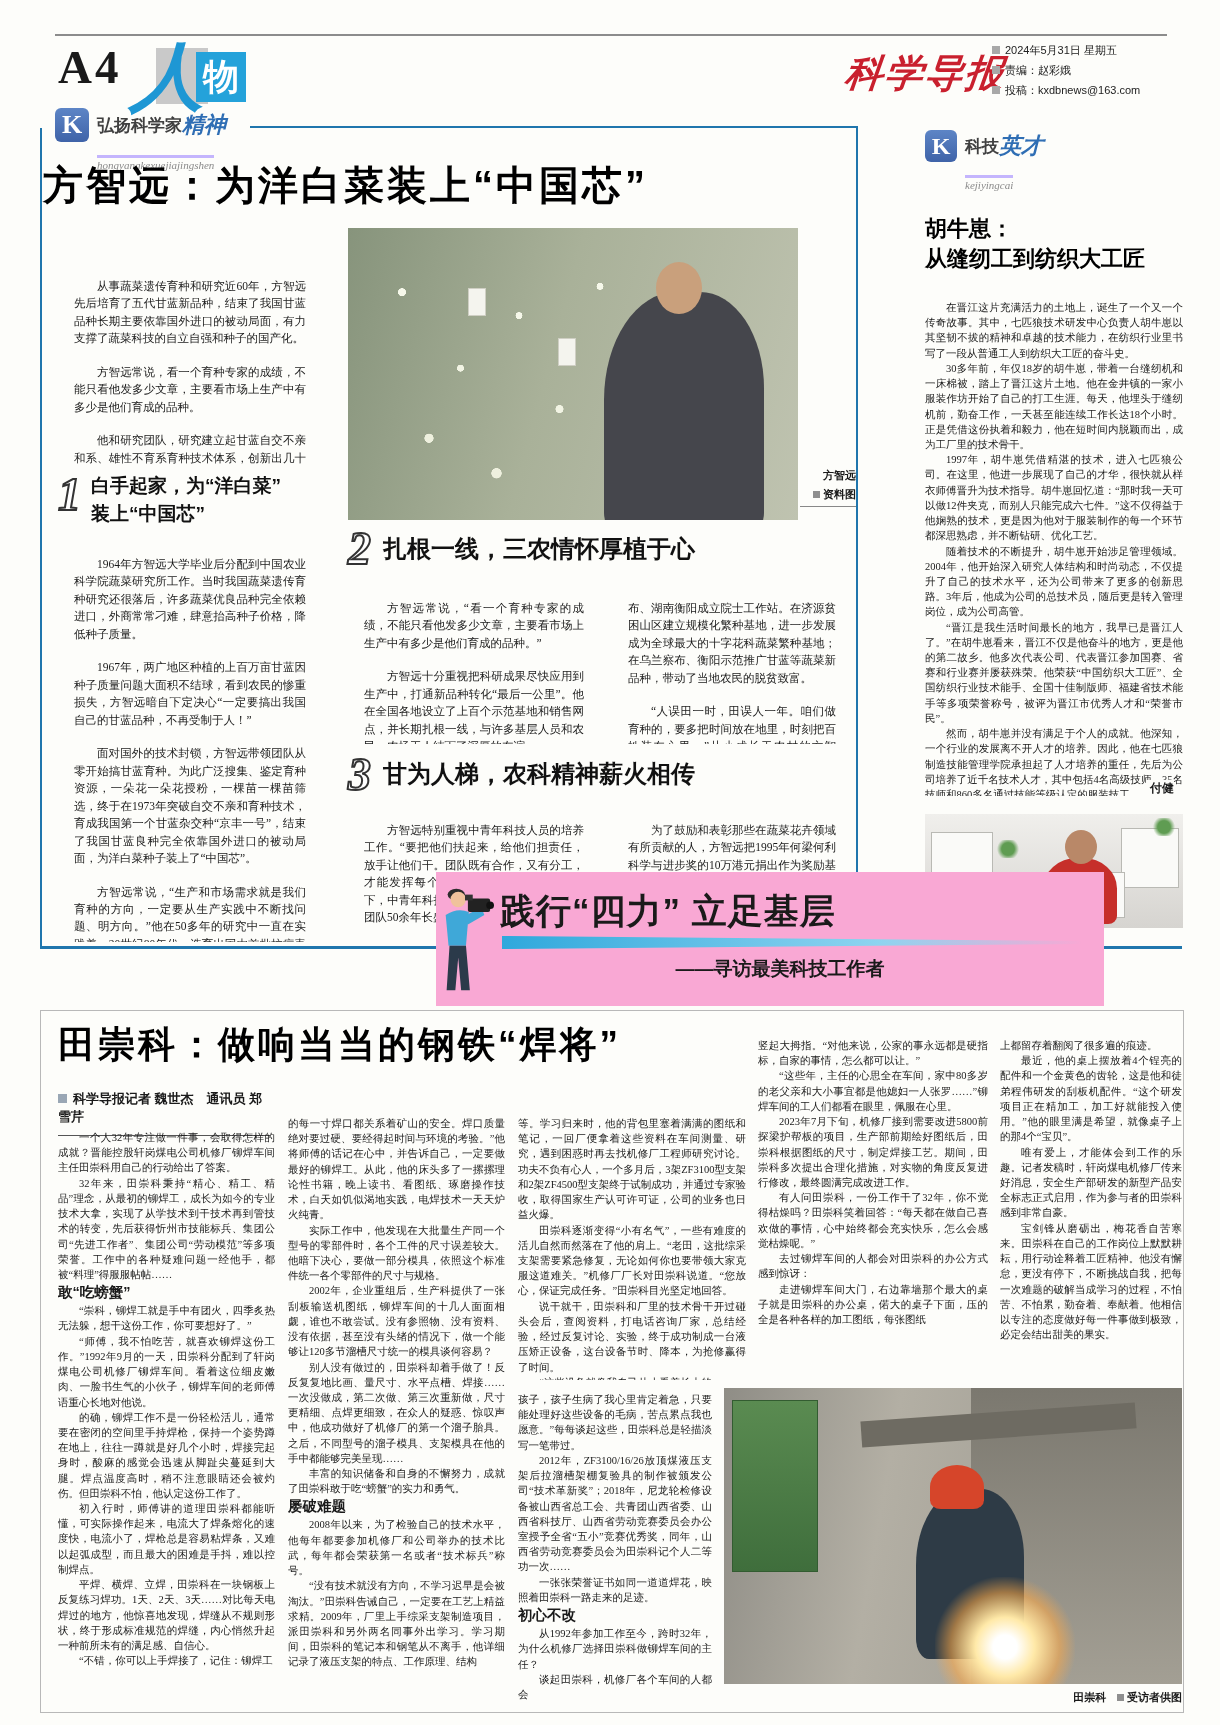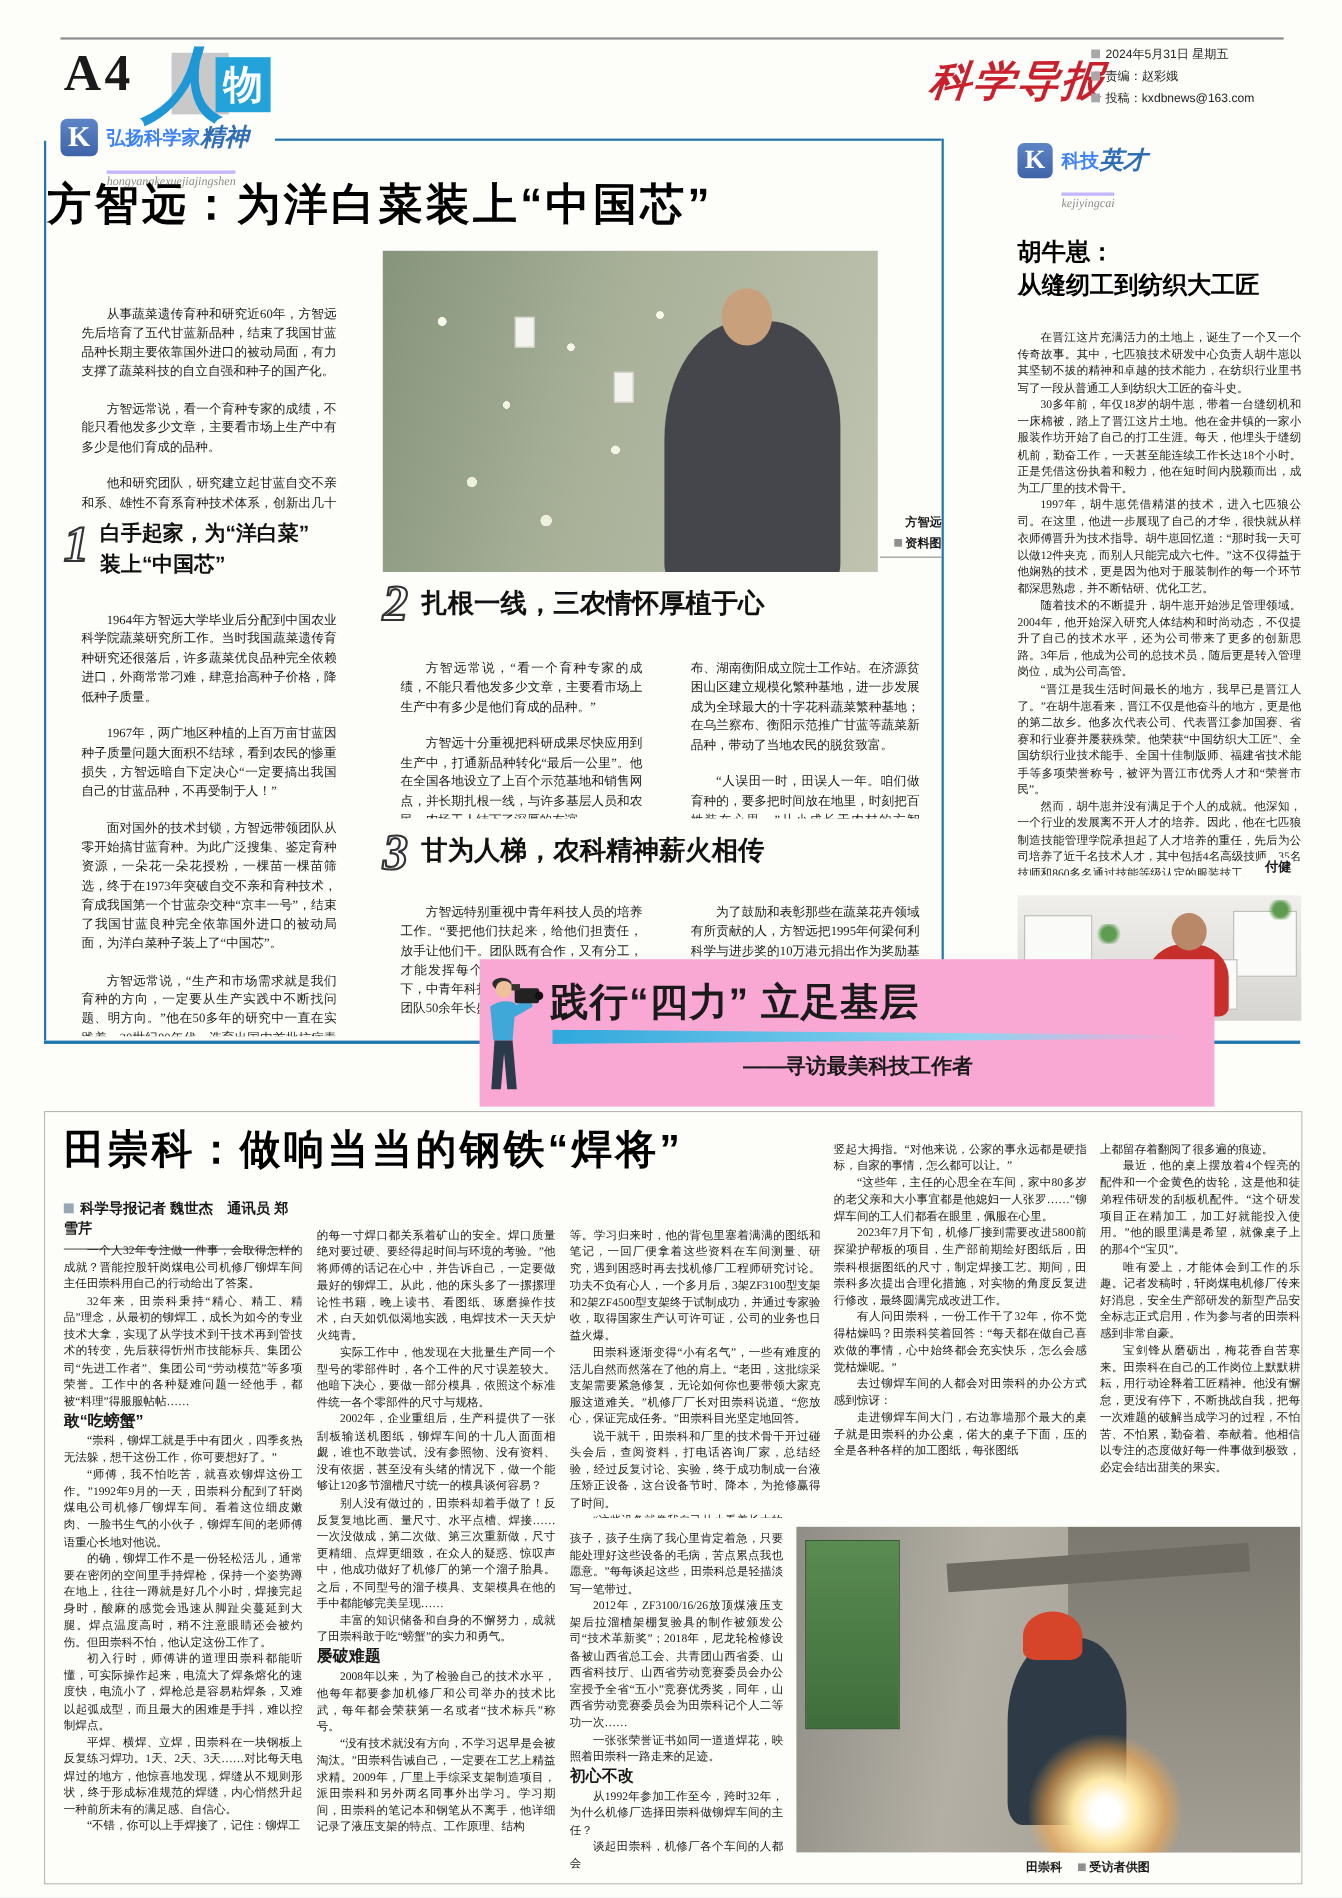--- a/index.html
+++ b/index.html
@@ -16,21 +16,21 @@
   .renwu .wu{color:#fff;font-size:36px;font-weight:bold;}
   .masthead{left:845px;top:48px;font-size:38px;font-weight:900;font-style:italic;color:#c9202e;letter-spacing:2px;transform:skewX(-6deg);}
   .pubinfo{left:992px;top:40px;width:210px;font-family:"Liberation Sans",sans-serif;font-size:11px;line-height:20px;color:#222;}
   .pubinfo .sq{display:inline-block;width:8px;height:8px;background:#a8a8a8;margin-right:5px;}
   
   .blue{background:#2076ad;}
   .gbox{left:40px;top:1010px;width:1142px;height:701px;border:1px solid #b8b8b8;}
   
   .klogo{display:inline-block;width:34px;height:34px;background:linear-gradient(#5d85c6,#3f63a8);border-radius:6px;color:#fff;
          font-size:26px;font-weight:bold;text-align:center;line-height:34px;vertical-align:middle;}
-  .lab-cn{font-family:"Liberation Sans",sans-serif;font-weight:800;font-size:17px;color:#3b82f6;vertical-align:middle;margin-left:8px;}
+  .lab-cn{font-family:"Liberation Sans",sans-serif;font-weight:800;font-size:17px;color:#404040;vertical-align:middle;margin-left:8px;}
   .lab-script{font-size:22px;font-weight:bold;font-style:italic;color:#2f6eb4;vertical-align:middle;}
   .lab-py{font-style:italic;font-size:11px;color:#8a8a8a;border-top:3px solid #c4b5fd;display:inline-block;padding-top:1px;margin-top:12px;}
   
   .h-main{font-family:"Liberation Sans",sans-serif;font-weight:900;font-size:40px;letter-spacing:3px;color:#000;}
   .h-right{font-family:"Liberation Sans",sans-serif;font-weight:900;font-size:22px;line-height:1.35;color:#000;}
   .numscript{font-size:46px;font-style:italic;font-weight:bold;color:#fff;-webkit-text-stroke:2px #333;text-shadow:0 0 1px #444;}
   .subhead{font-family:"Liberation Sans",sans-serif;font-weight:800;font-size:24px;color:#111;}
   
   .bt{font-size:11.5px;line-height:1.52;text-align:justify;overflow:hidden;}
   .bt p{margin:16px;text-indent:2em;}
@@ -282,18 +282,18 @@
   </div>
 
   <div class="abs photo" id="photo-weld" style="left:724px;top:1388px;width:458px;height:296px;">
     <div class="steel"></div>
     <div class="truck"></div>
     <div class="beam"></div>
     <div class="worker"></div>
     <div class="helmet"></div>
     <div class="spark"></div>
   </div>
-  <div class="abs cap" style="left:848px;top:1690px;width:282px;text-align:center;font-family:Liberation Mono, monospace;">
+  <div class="abs cap" style="left:900px;top:1690px;width:282px;text-align:right;">
     <span>田崇科</span>
     <span style="margin-left:8px;"><span class="sq"></span><span>受访者供图</span></span>
   </div>
 
 </div>
 
 </body></html>

